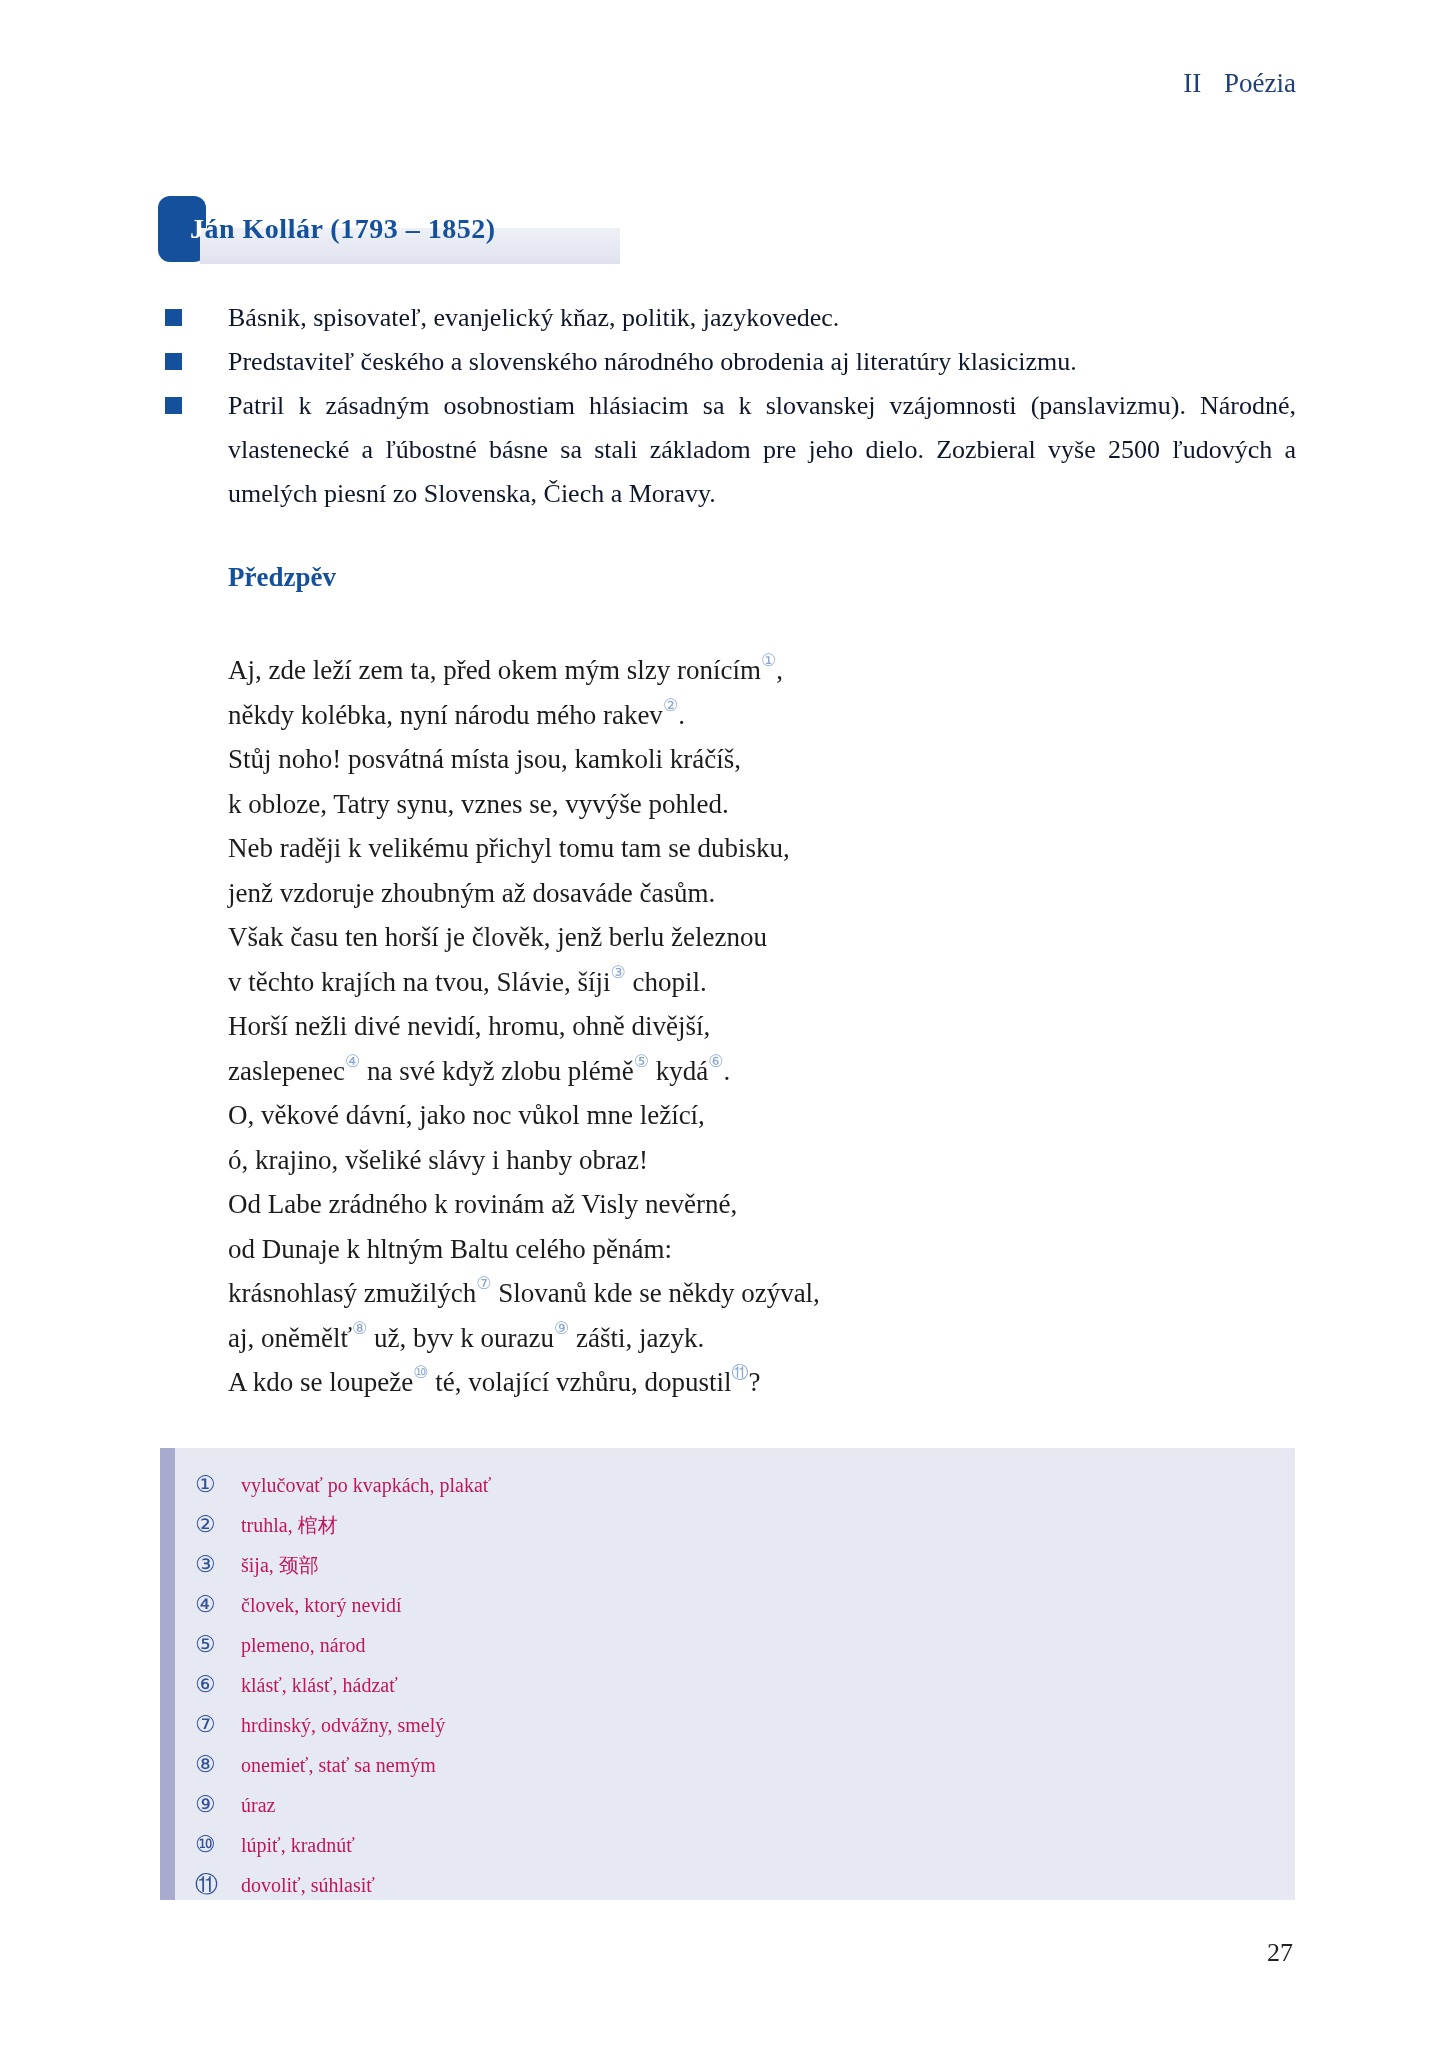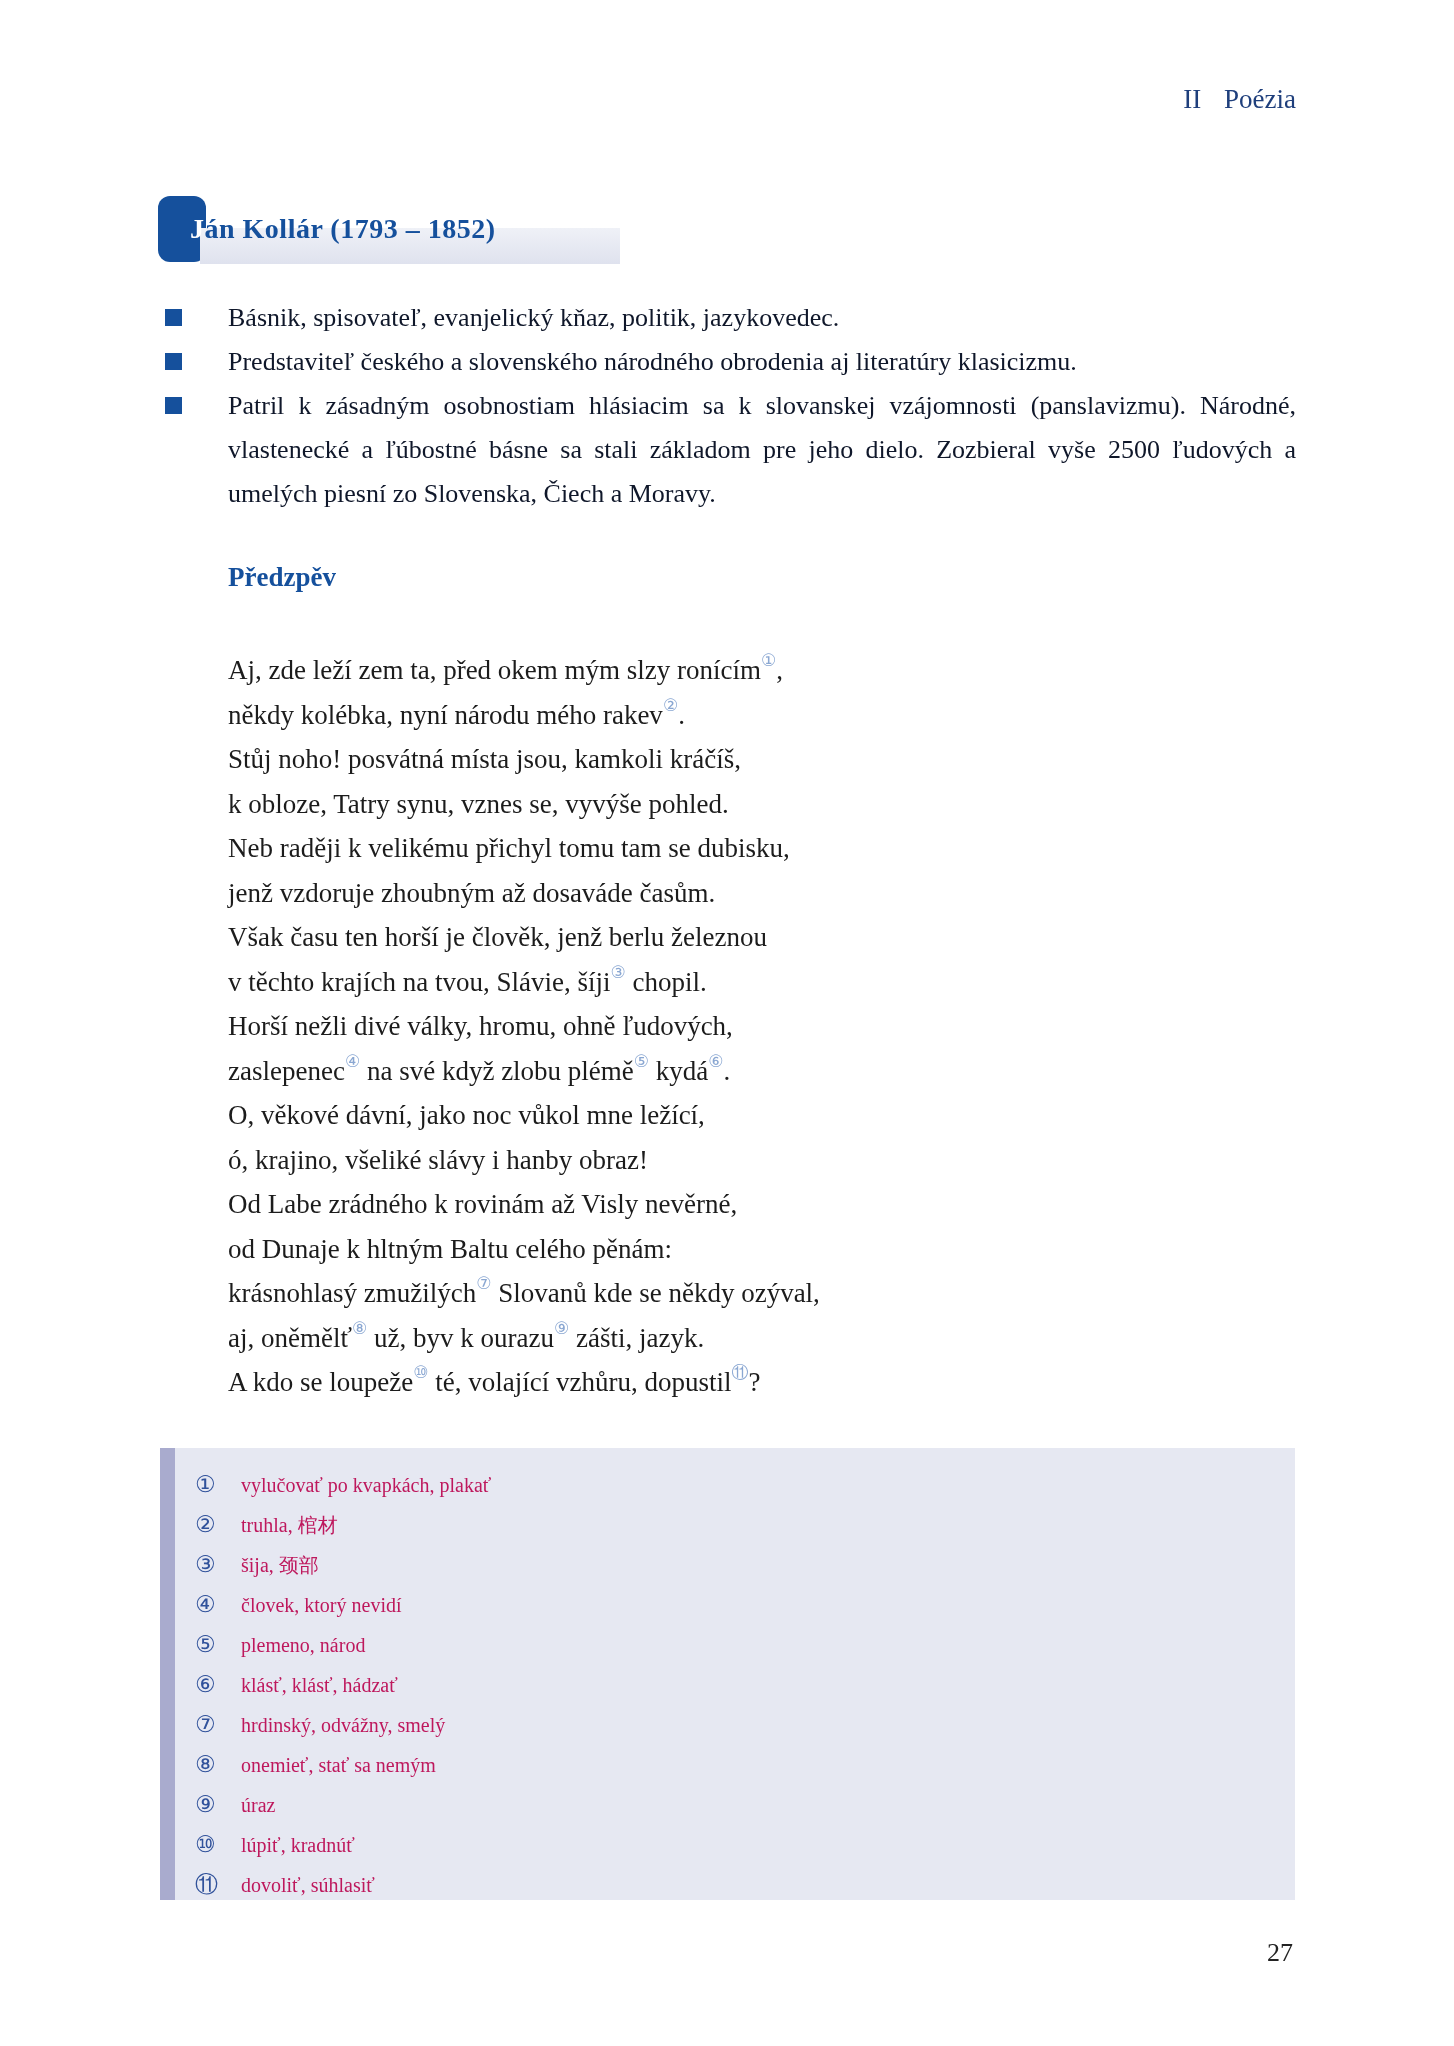--- a/index.html
+++ b/index.html
@@ -4,21 +4,21 @@
 <style>
   html,body{margin:0;padding:0;background:#ffffff;}
   .page{
     position:relative;
     width:1454px;height:2046px;
     background:#ffffff;
     font-family:"Liberation Serif","DejaVu Serif",serif;
     overflow:hidden;
   }
   .header{
-    position:absolute;top:84px;right:158px;
+    position:absolute;top:68px;right:158px;
     font-size:27px;color:#1f3f7c;word-spacing:16px;
   }
   .title-square{
     position:absolute;left:158px;top:196px;
     width:48px;height:66px;border-radius:12px;
     background:#15509c;
   }
   .title-strip{
     position:absolute;left:200px;top:228px;
     width:420px;height:36px;
@@ -98,21 +98,21 @@
 
   <div class="poem" id="poem">
       <div class="line">Aj, zde leží zem ta, před okem mým slzy ronícím<sup>①</sup>,</div>
       <div class="line">někdy kolébka, nyní národu mého rakev<sup>②</sup>.</div>
       <div class="line">Stůj noho! posvátná místa jsou, kamkoli kráčíš,</div>
       <div class="line">k obloze, Tatry synu, vznes se, vyvýše pohled.</div>
       <div class="line">Neb raději k velikému přichyl tomu tam se dubisku,</div>
       <div class="line">jenž vzdoruje zhoubným až dosaváde časům.</div>
       <div class="line">Však času ten horší je člověk, jenž berlu železnou</div>
       <div class="line">v těchto krajích na tvou, Slávie, šíji<sup>③</sup> chopil.</div>
-      <div class="line">Horší nežli divé války, hromu, ohně ľudových,</div>
+      <div class="line">Horší nežli divé nevidí, hromu, ohně divější,</div>
       <div class="line">zaslepenec<sup>④</sup> na své když zlobu plémě<sup>⑤</sup> kydá<sup>⑥</sup>.</div>
       <div class="line">O, věkové dávní, jako noc vůkol mne ležící,</div>
       <div class="line">ó, krajino, všeliké slávy i hanby obraz!</div>
       <div class="line">Od Labe zrádného k rovinám až Visly nevěrné,</div>
       <div class="line">od Dunaje k hltným Baltu celého pěnám:</div>
       <div class="line">krásnohlasý zmužilých<sup>⑦</sup> Slovanů kde se někdy ozýval,</div>
       <div class="line">aj, oněmělť<sup>⑧</sup> už, byv k ourazu<sup>⑨</sup> zášti, jazyk.</div>
       <div class="line">A kdo se loupeže<sup>⑩</sup> té, volající vzhůru, dopustil<sup>⑪</sup>?</div>
     </div>
 

